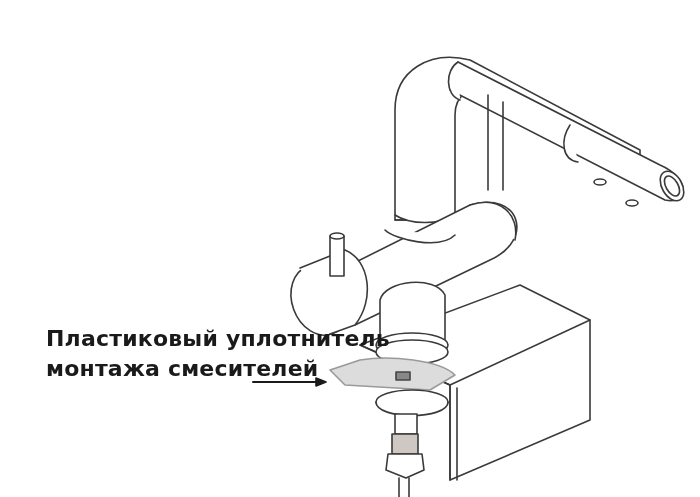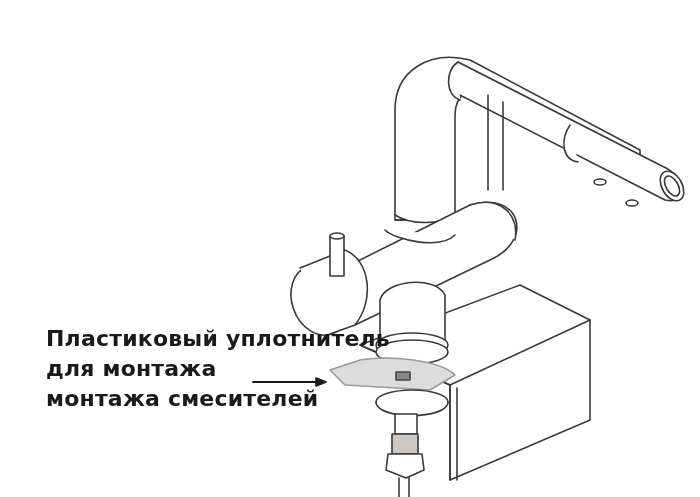--- a/index.html
+++ b/index.html
@@ -87,15 +87,14 @@
   </g>
 
   <g>
     <line x1="253" y1="382" x2="320" y2="382" stroke="#1a1a1a" stroke-width="2"></line>
     <polygon points="326,382 316,378 316,386" fill="#1a1a1a" stroke="#1a1a1a"></polygon>
   </g>
 </svg>
 
 <div class="caption">
   <div>Пластиковый уплотнитель</div>
-  <div>для монтажа</div>
   <div>монтажа смесителей</div>
 </div>
 
 </body></html>

